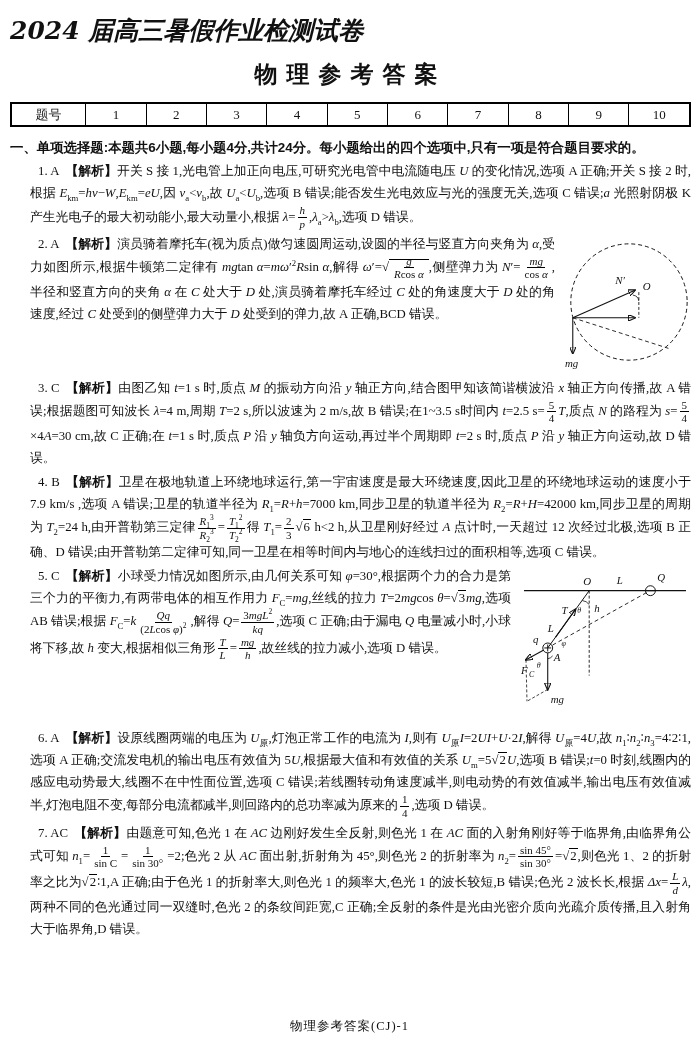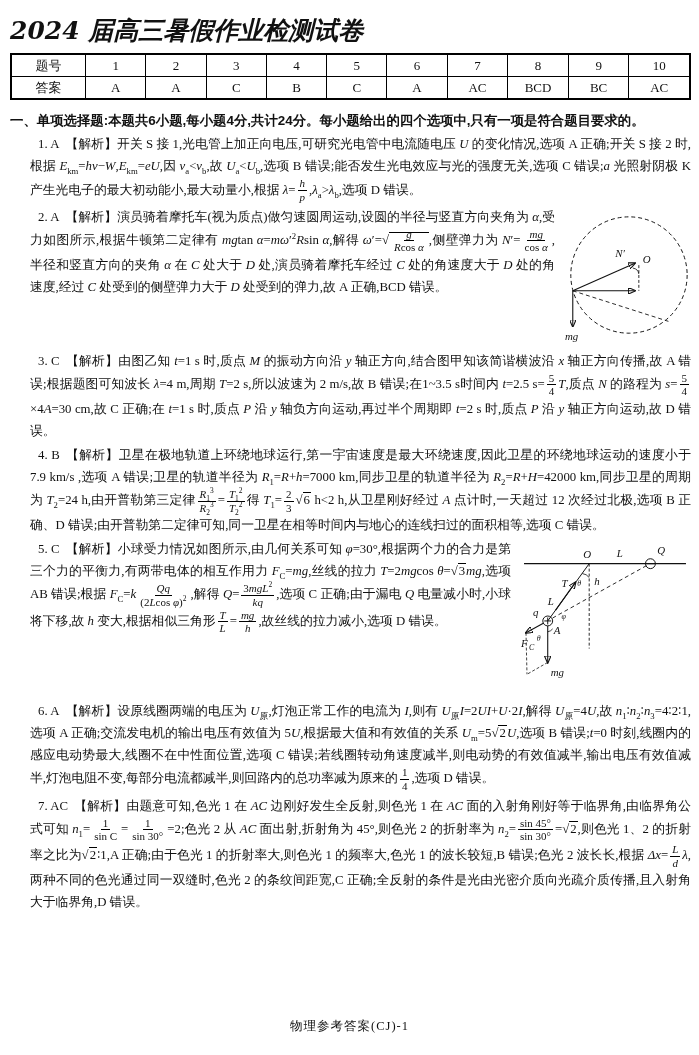--- a/index.html
+++ b/index.html
@@ -13,21 +13,21 @@
   table.answers{border-collapse:collapse;margin:0 auto 10px auto;border:2px solid #000;}
   table.answers td{border:1px solid #000;text-align:center;height:21px;width:38px;
                    font-size:13px;padding:0 11px;}
   table.answers td.rowlab{width:52px;}
   .sec-head{font-family:"Liberation Sans","DejaVu Sans",sans-serif;font-weight:bold;
             font-size:13.4px;line-height:1.6;margin:3px 0 2px 0;}
   .item{display:flow-root;padding-left:20px;text-indent:-20px;line-height:1.72;
         margin-bottom:2px;text-align:justify;}
   .ilabel{margin-right:6px;margin-left:28px;}
   em{font-family:"Liberation Serif","DejaVu Serif",serif;font-style:italic;}
-  strong{font-family:"Liberation Sans","DejaVu Sans",sans-serif;font-weight:normal;}
+  strong{font-family:"Liberation Sans","DejaVu Sans",sans-serif;font-weight:bold;}
   sub,sup{font-size:0.68em;line-height:0;}
   .frac{display:inline-flex;flex-direction:column;align-items:center;vertical-align:middle;
         line-height:1.15;font-size:0.86em;margin:0 2px;text-indent:0;}
   .frac .num{border-bottom:1px solid #000;padding:0 2px;display:block;}
   .frac .den{display:block;padding:0 2px;}
   .sqrt{white-space:nowrap;text-indent:0;}
   .sqrt .rad{font-style:normal;}
   .sqrt .bar{border-top:1px solid #000;padding:0 1px;}
   .fig{float:right;margin:0 0 2px 8px;text-indent:0;}
   .fig text{font-family:"Liberation Serif","DejaVu Serif",serif;font-style:italic;
@@ -36,48 +36,36 @@
   .fig line,.fig circle,.fig path{stroke:#111;fill:none;}
   .footer{position:absolute;left:0;right:0;bottom:14px;text-align:center;
           font-size:12.5px;letter-spacing:1px;}
 </style>
 </head>
 <body>
 
 <div class="page">
 
   <div class="title1">2024 届高三暑假作业检测试卷</div>
+  <div class="title2">物理参考答案</div>
 
   <table class="answers">
     <tbody>
         <tr>
       <td class="rowlab">题号</td>
       <td>1</td>
       <td>2</td>
       <td>3</td>
       <td>4</td>
       <td>5</td>
       <td>6</td>
       <td>7</td>
       <td>8</td>
       <td>9</td>
       <td>10</td>
-    </tr>
-    <tr>
-      <td class="rowlab">答案</td>
-      <td>A</td>
-      <td>A</td>
-      <td>C</td>
-      <td>B</td>
-      <td>C</td>
-      <td>A</td>
-      <td>AC</td>
-      <td>BCD</td>
-      <td>BC</td>
-      <td>AC</td>
     </tr>
   </tbody>
     </table>
 
   <div class="sec-head">一、单项选择题:本题共6小题,每小题4分,共计24分。每小题给出的四个选项中,只有一项是符合题目要求的。</div>
 
   <div class="item">
     <span class="ilabel">1. A</span><span><strong>【解析】</strong>开关 S 接 1,光电管上加正向电压,可研究光电管中电流随电压 <em>U</em> 的变化情况,选项 A 正确;开关 S 接 2 时,根据 <em>E</em><sub>km</sub>=<em>hν</em>−<em>W</em>,<em>E</em><sub>km</sub>=<em>eU</em>,因 <em>ν</em><sub>a</sub>&lt;<em>ν</em><sub>b</sub>,故 <em>U</em><sub>a</sub>&lt;<em>U</em><sub>b</sub>,选项 B 错误;能否发生光电效应与光的强度无关,选项 C 错误;<em>a</em> 光照射阴极 K 产生光电子的最大初动能小,最大动量小,根据 <em>λ</em>=<span class="frac">
           <span class="num"><em>h</em></span>
           <span class="den"><em>p</em></span>

